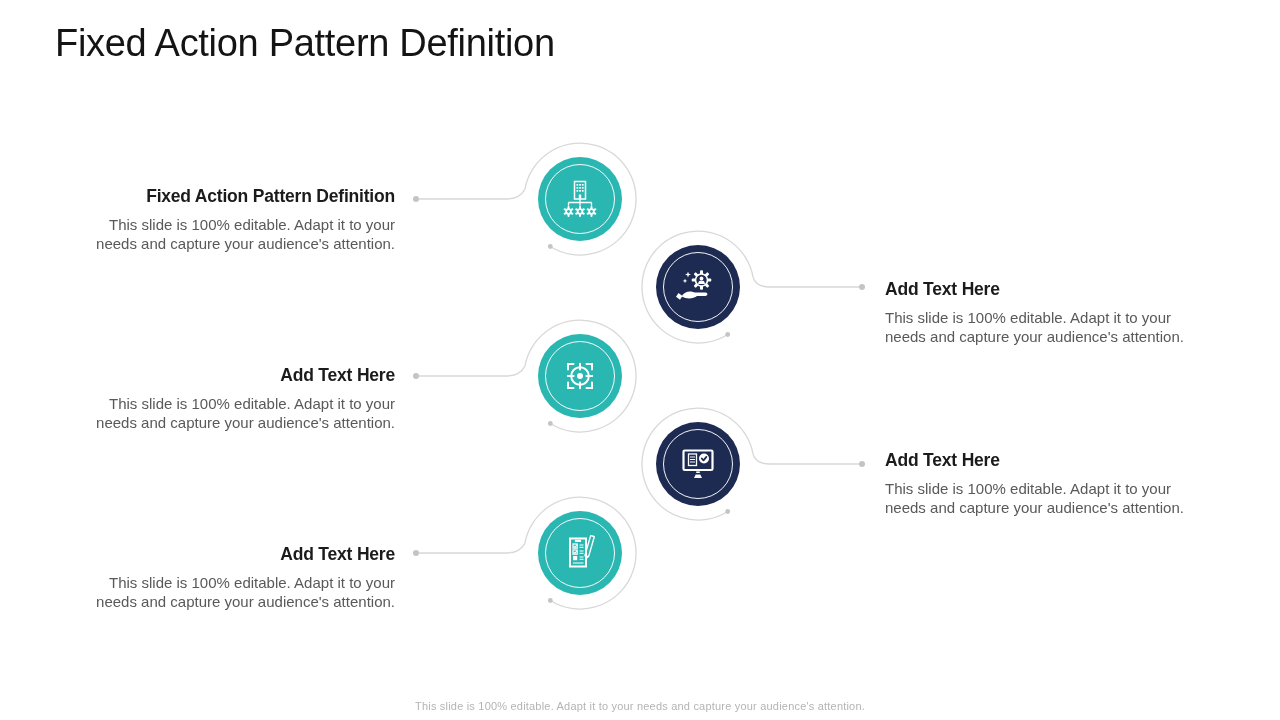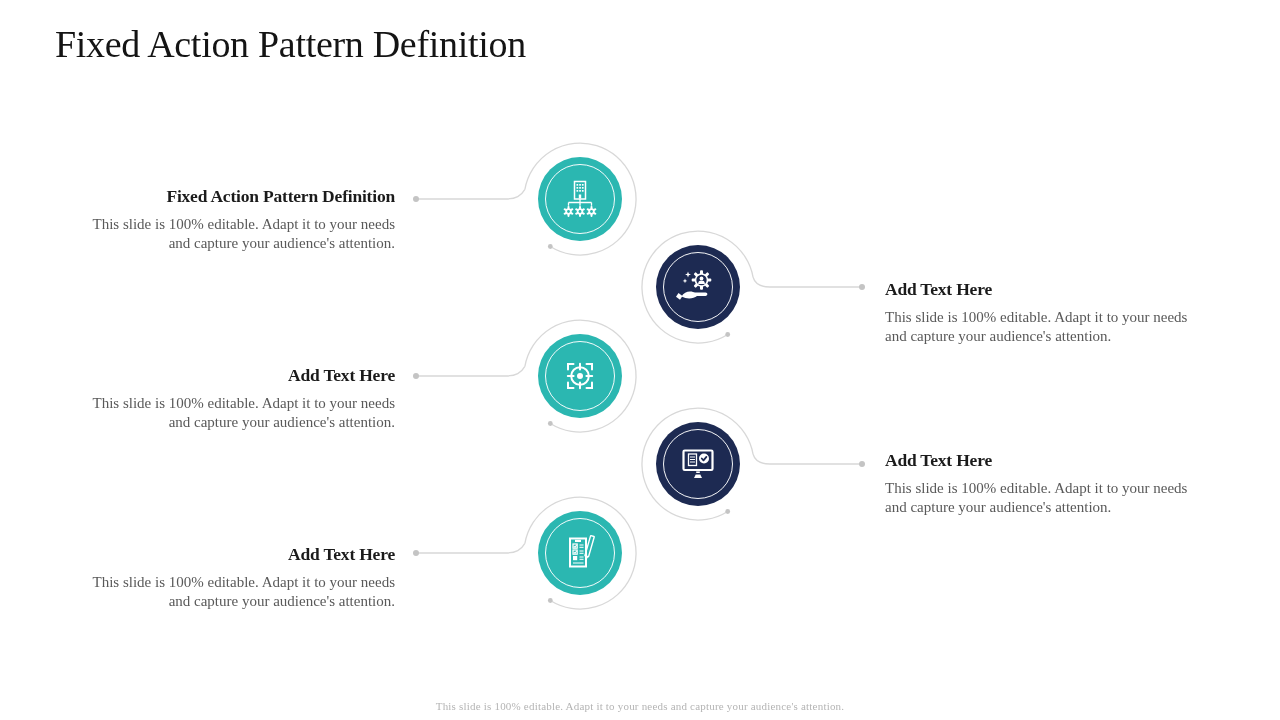--- a/index.html
+++ b/index.html
@@ -1,18 +1,18 @@
 <!DOCTYPE html>
 <html style="--teal: #2BB7B1; --navy: #1D2A52; --connector: #D8D8D8; --dot: #C4C4C4; --heading-text: #1B1B1B; --body-text: #595959; --footer-text: #B4B4B4;"><head>
 <meta charset="utf-8">
 <style>
   html,body{margin:0;padding:0;background:#fff;}
   .slide{
     position:relative;width:1280px;height:720px;background:#ffffff;
-    font-family:Liberation Serif, serif;overflow:hidden;
+    font-family:Liberation Sans, sans-serif;overflow:hidden;
   }
   .title{
     position:absolute;left:55px;top:22px;margin:0;
     font-size:38px;font-weight:400;color:#141414;letter-spacing:-.3px;
   }
   .decor{position:absolute;left:0;top:0;pointer-events:none;}
   .decor path{fill:none;stroke:var(--connector,#d8d8d8);stroke-width:1.3px;}
   .decor circle{fill:var(--dot,#c6c6c6);stroke:none;}
   .node{
     position:absolute;width:84px;height:84px;border-radius:50%;

